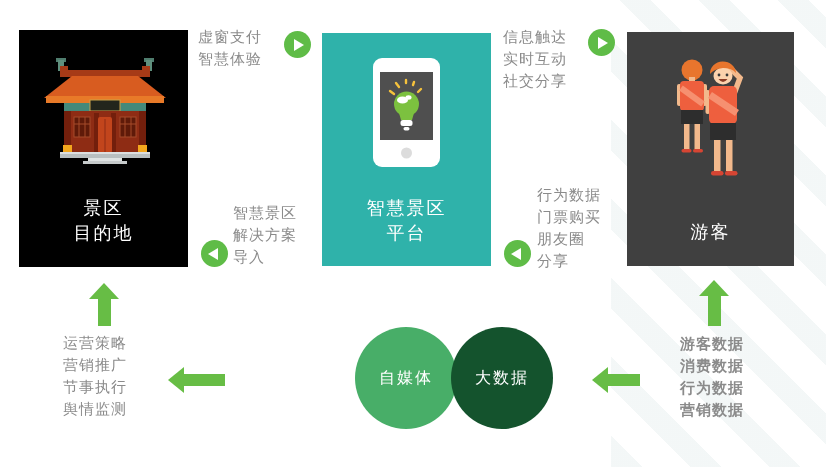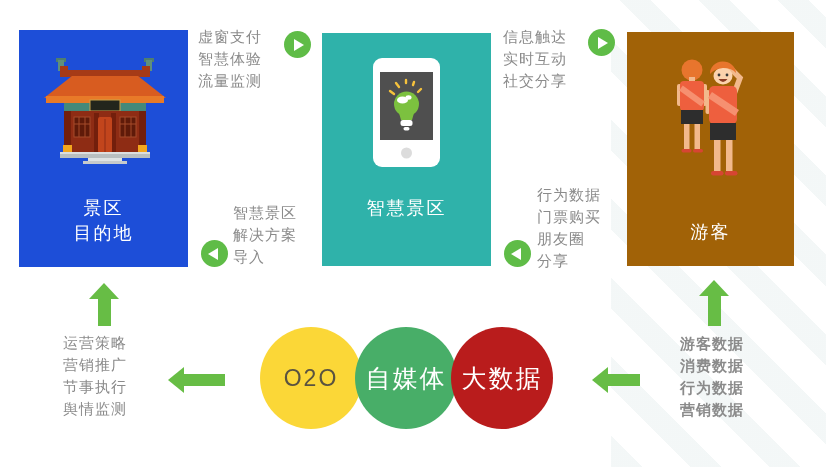--- a/index.html
+++ b/index.html
@@ -23,33 +23,33 @@
                   border-bottom:16px solid #67bd45;}
   .arrow-up .stem{width:13px;background:#67bd45;margin:0 auto;}
   .arrow-left{position:absolute;height:26px;display:flex;align-items:center;}
   .arrow-left .head{width:0;height:0;border-top:13px solid transparent;border-bottom:13px solid transparent;
                     border-right:16px solid #67bd45;}
   .arrow-left .stem{flex:1;height:12px;background:#67bd45;}
   .hub{position:absolute;width:102px;height:102px;border-radius:50%;
        display:flex;align-items:center;justify-content:center;color:#fff;}
   .hub-o2o{left:260px;top:327px;background:#fbd737;z-index:1;}
   .hub-media{left:355px;top:327px;background:#48ae68;z-index:2;}
-  .hub-data{left:451px;top:327px;background:#b91c1c;z-index:3;}
+  .hub-data{left:451px;top:327px;background:#14532d;z-index:3;}
   .hub-o2o .t{color:#5a5340;font-size:23px;letter-spacing:2px;}
-  .hub-media .t,.hub-data .t{font-size:25px;letter-spacing:2px;}
+  .hub-media .t,.hub-data .t{font-size:16px;letter-spacing:2px;}
   .icon-abs{position:absolute;}
 </style>
 </head>
 <body>
 
 <div class="stage">
   <div class="stripes"></div>
   <div class="layer">
 
-    <div class="box" style="left:19px;top:30px;width:169px;height:237px;background:#1d4ed8;">
+    <div class="box" style="left:19px;top:30px;width:169px;height:237px;background:#000000;">
       <svg class="icon-abs" style="left:23px;top:27px;" width="126" height="108" viewBox="0 0 126 108">
         <rect x="14" y="1" width="10" height="4" fill="#4f7d6e"></rect>
         <rect x="16" y="3" width="6" height="11" fill="#5f8f7d"></rect>
         <rect x="102" y="1" width="10" height="4" fill="#4f7d6e"></rect>
         <rect x="104" y="3" width="6" height="11" fill="#5f8f7d"></rect>
         <rect x="18" y="9" width="8" height="11" fill="#a63a17"></rect>
         <rect x="100" y="9" width="8" height="11" fill="#a63a17"></rect>
         <rect x="22" y="13" width="82" height="7" fill="#a63a17"></rect>
         <polygon points="2,41 30,19 96,19 124,41" fill="#d85c20"></polygon>
         <rect x="4" y="39" width="118" height="7" fill="#e87a28"></rect>
@@ -97,24 +97,25 @@
         </g>
         <circle cx="33.5" cy="46" r="12.5" fill="#7cc13f"></circle>
         <polygon points="26,55 41,55 39,62 28,62" fill="#7cc13f"></polygon>
         <ellipse cx="29.5" cy="42" rx="5.5" ry="3.6" fill="#ffffff"></ellipse>
         <ellipse cx="35.5" cy="39.5" rx="3" ry="2.2" fill="#ffffff"></ellipse>
         <rect x="27.5" y="62" width="12" height="6" rx="2.5" fill="#ffffff"></rect>
         <rect x="30.5" y="69" width="6" height="3.4" rx="1.7" fill="#ffffff"></rect>
       </svg>
       <div class="box-label" style="top:163px;">
         <div>智慧景区</div>
-      </div>
-    </div>
-
-    <div class="box" style="left:627px;top:32px;width:167px;height:234px;background:#a16207;">
+        <div>平台</div>
+      </div>
+    </div>
+
+    <div class="box" style="left:627px;top:32px;width:167px;height:234px;background:#404040;">
       <svg class="icon-abs" style="left:47px;top:24px;" width="72" height="146" viewBox="0 0 72 146">
 
         <circle cx="18" cy="14" r="10.5" fill="#e8752d"></circle>
         <rect x="15" y="21" width="6" height="6" fill="#f2b98c"></rect>
         <rect x="3" y="28" width="4.5" height="22" rx="2" fill="#f2b98c"></rect>
         <rect x="28.5" y="28" width="4.5" height="22" rx="2" fill="#f2b98c"></rect>
         <rect x="6" y="25" width="24" height="30" rx="4" fill="#ee5f3e"></rect>
         <line x1="7" y1="32" x2="29" y2="48" stroke="#f69070" stroke-width="6"></line>
         <rect x="7" y="54" width="22" height="14" fill="#2d2d2d"></rect>
         <rect x="10" y="68" width="5.5" height="25" fill="#f2b98c"></rect>
@@ -151,21 +152,20 @@
     <div class="badge" style="left:201px;top:240px;">
         <span class="tri-l"></span>
       </div>
     <div class="badge" style="left:504px;top:240px;">
         <span class="tri-l"></span>
       </div>
 
     <div class="gtext" style="left:198px;top:26px;">
       <div>虚窗支付</div>
       <div>智慧体验</div>
-      <div>流量监测</div>
     </div>
     <div class="gtext" style="left:233px;top:202px;">
       <div>智慧景区</div>
       <div>解决方案</div>
       <div>导入</div>
     </div>
     <div class="gtext" style="left:503px;top:26px;">
       <div>信息触达</div>
       <div>实时互动</div>
       <div>社交分享</div>
@@ -199,23 +199,20 @@
     </div>
     <div class="arrow-left" style="left:168px;top:367px;width:57px;">
       <div class="head"></div>
       <div class="stem"></div>
     </div>
     <div class="arrow-left" style="left:592px;top:367px;width:48px;">
       <div class="head"></div>
       <div class="stem"></div>
     </div>
 
-    <div class="hub hub-o2o">
-      <span class="t">O2O</span>
-    </div>
     <div class="hub hub-media">
       <span class="t">自媒体</span>
     </div>
     <div class="hub hub-data">
       <span class="t">大数据</span>
     </div>
 
   </div>
 </div>
 

